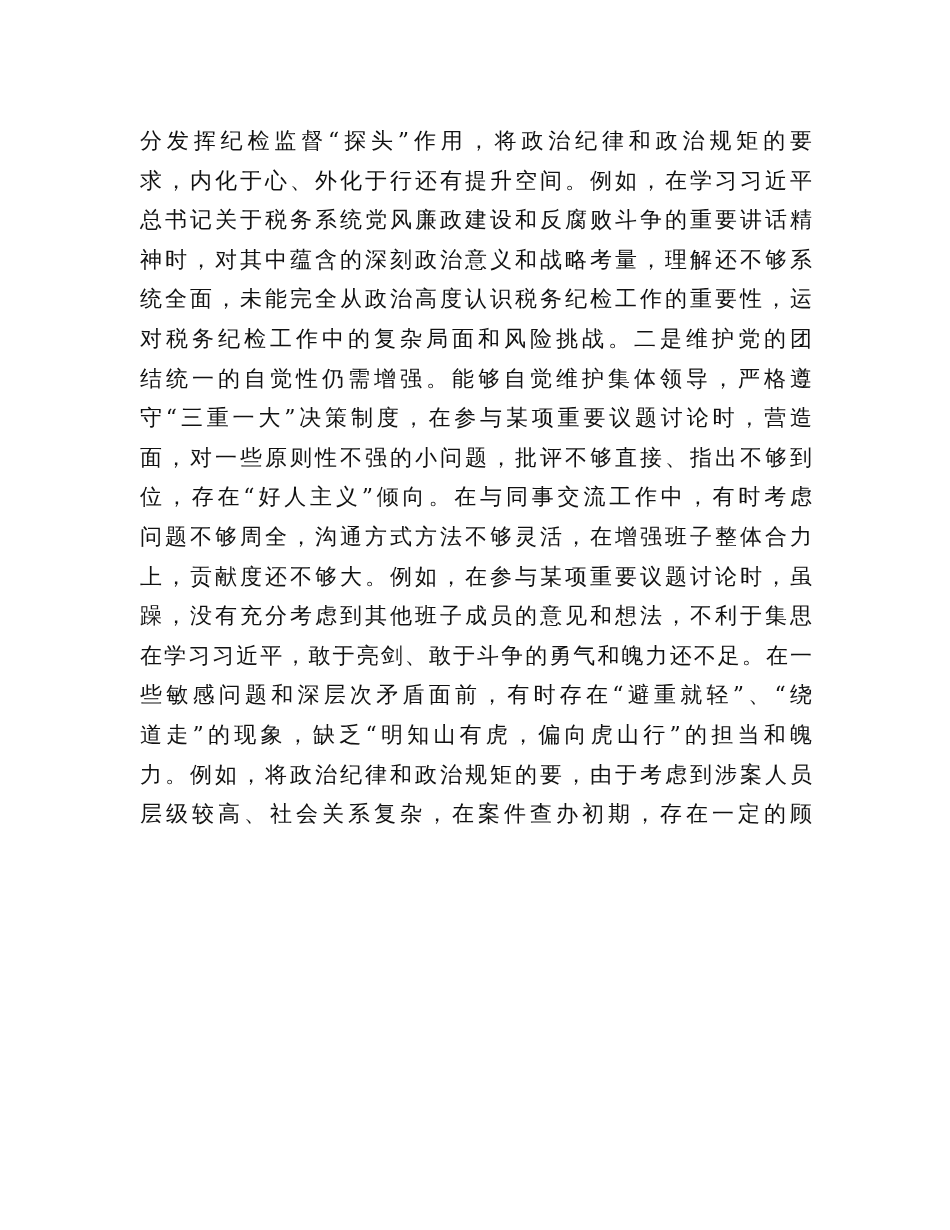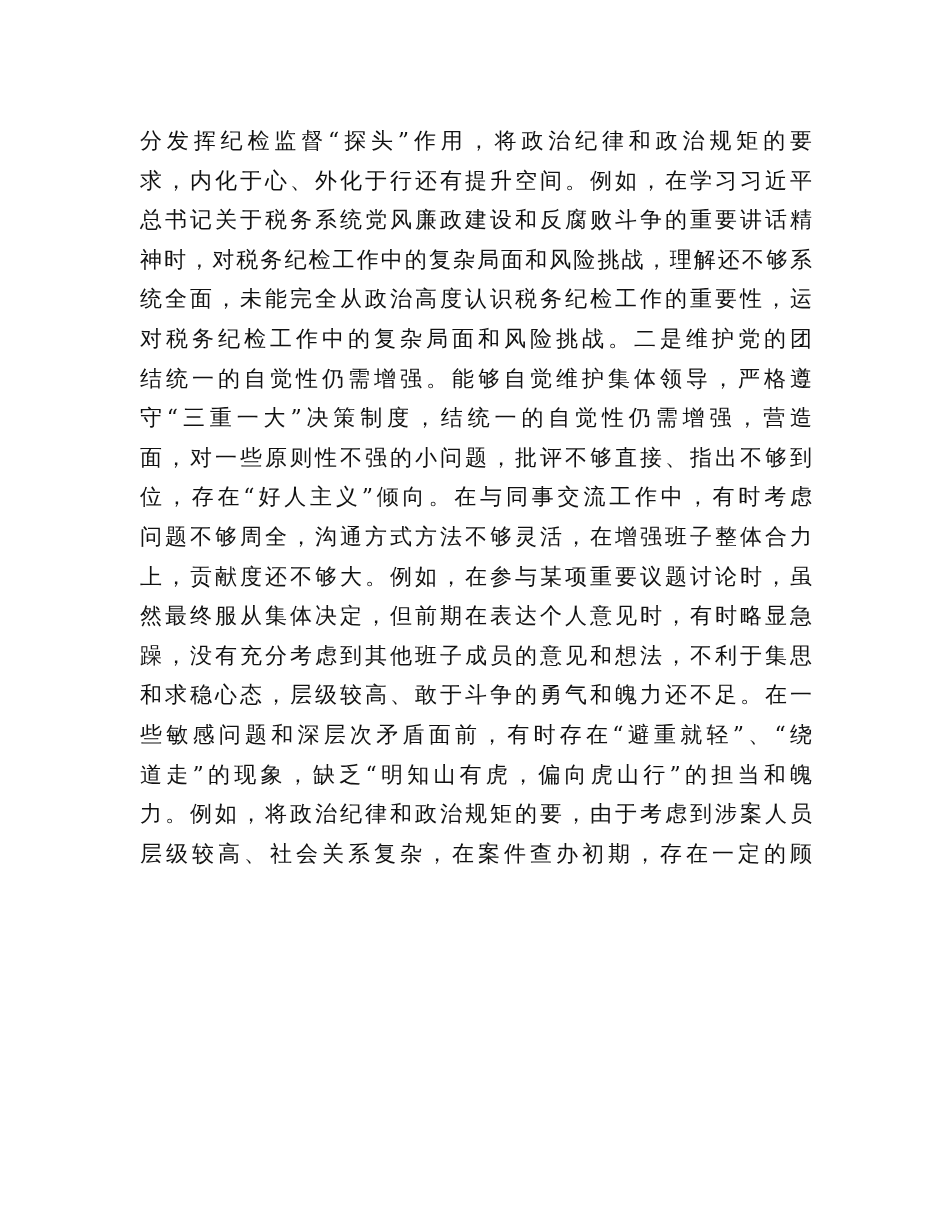--- a/index.html
+++ b/index.html
@@ -43,30 +43,29 @@
   }
 </style>
 </head>
 <body>
 
 <div class="page">
   <div class="text-block">
     <span class="line">分发挥纪检监督“探头”作用，将政治纪律和政治规矩的要</span>
     <span class="line">求，内化于心、外化于行还有提升空间。例如，在学习习近平</span>
     <span class="line">总书记关于税务系统党风廉政建设和反腐败斗争的重要讲话精</span>
-    <span class="line">神时，对税务纪检工作中的复杂局面和风险挑战，理解还不够系</span>
+    <span class="line">神时，对其中蕴含的深刻政治意义和战略考量，理解还不够系</span>
     <span class="line">统全面，未能完全从政治高度认识税务纪检工作的重要性，运</span>
     <span class="line">对税务纪检工作中的复杂局面和风险挑战。二是维护党的团</span>
     <span class="line">结统一的自觉性仍需增强。能够自觉维护集体领导，严格遵</span>
-    <span class="line">守“三重一大”决策制度，结统一的自觉性仍需增强，营造</span>
+    <span class="line">守“三重一大”决策制度，在参与某项重要议题讨论时，营造</span>
     <span class="line">面，对一些原则性不强的小问题，批评不够直接、指出不够到</span>
     <span class="line">位，存在“好人主义”倾向。在与同事交流工作中，有时考虑</span>
     <span class="line">问题不够周全，沟通方式方法不够灵活，在增强班子整体合力</span>
     <span class="line">上，贡献度还不够大。例如，在参与某项重要议题讨论时，虽</span>
-    <span class="line">然最终服从集体决定，但前期在表达个人意见时，有时略显急</span>
     <span class="line">躁，没有充分考虑到其他班子成员的意见和想法，不利于集思</span>
-    <span class="line">和求稳心态，层级较高、敢于斗争的勇气和魄力还不足。在一</span>
+    <span class="line">在学习习近平，敢于亮剑、敢于斗争的勇气和魄力还不足。在一</span>
     <span class="line">些敏感问题和深层次矛盾面前，有时存在“避重就轻”、“绕</span>
     <span class="line">道走”的现象，缺乏“明知山有虎，偏向虎山行”的担当和魄</span>
     <span class="line">力。例如，将政治纪律和政治规矩的要，由于考虑到涉案人员</span>
     <span class="line">层级较高、社会关系复杂，在案件查办初期，存在一定的顾</span>
   </div>
 </div>
 
 </body></html>

